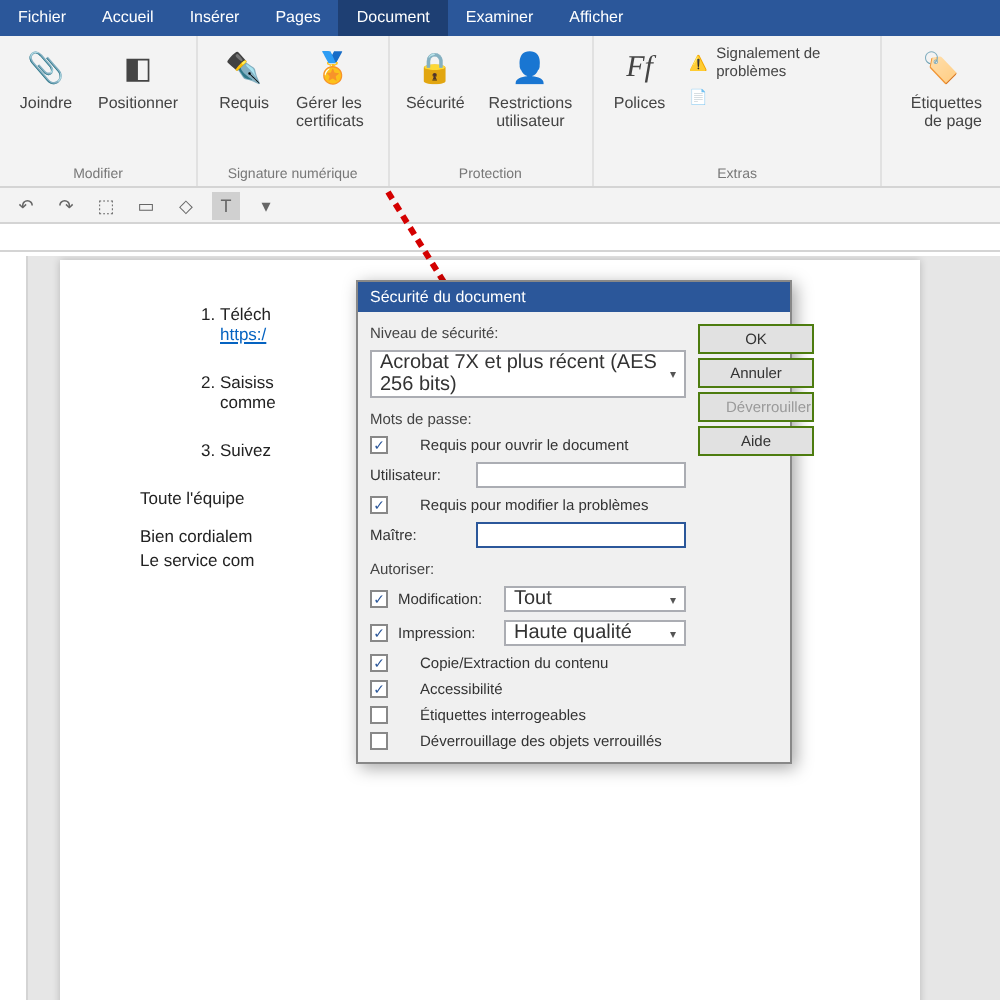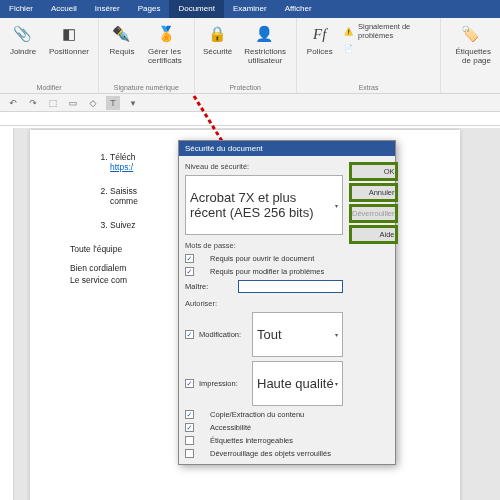--- a/index.html
+++ b/index.html
@@ -24,24 +24,24 @@
   .page { position:absolute; left:30px; top:2px; width:430px; height:560px; background:#fff; box-shadow:0 0 4px rgba(0,0,0,.2); padding:18px 40px; font-size:8.5px; color:#222; }
   .page ol { padding-left:40px; margin:4px 0; }
   .page li { margin-bottom:14px; }
   .page a { color:#0563c1; text-decoration:underline; }
   .arrow { position:absolute; top:94px; left:190px; width:50px; height:80px; pointer-events:none; z-index:5; }
   .dialog { position:absolute; top:140px; left:178px; width:218px; background:#f0f0f0; border:1px solid #888; box-shadow:2px 2px 8px rgba(0,0,0,.35); z-index:10; font-size:8px; color:#333; }
   .dlg-title { background:#2b579a; color:#fff; padding:3px 6px; font-size:8px; }
   .dlg-body { display:flex; padding:6px; gap:6px; }
   .dlg-left { flex:1; display:flex; flex-direction:column; gap:4px; }
   .dlg-right { width:58px; display:flex; flex-direction:column; gap:2px; }
-  .dlg-btn { border:3px solid #4d7c0f; background:#e1e1e1; text-align:right; padding:2px 0; font-size:7.5px; cursor:pointer; }
+  .dlg-btn { border:1px solid #4d7c0f; background:#e1e1e1; text-align:center; padding:2px 13px; font-size:7.5px; cursor:pointer; }
   .dlg-btn.dis { color:#9a9a9a; }
   .field-label { font-size:7.5px; color:#444; }
-  .sel { border:1px solid #abadb3; background:#fff; padding:14px 4px; font-size:13px; display:flex; justify-content:space-between; align-items:center; }
+  .sel { border:1px solid #abadb3; background:#fff; padding:0 4px; font-size:10px; display:flex; justify-content:space-between; align-items:center; }
   .sel::after { content:"▾"; font-size:6px; color:#555; }
   .cb-row { display:flex; align-items:center; gap:16px; font-size:7.5px; }
   .cb { width:9px; height:9px; border:1px solid #888; background:#fff; display:flex; align-items:center; justify-content:center; font-size:7px; color:#2b579a; }
   .inp { border:1px solid #abadb3; background:#fff; height:13px; flex:1; padding:0 3px; font-size:7.5px; }
   .inline-row { display:flex; align-items:center; gap:5px; }
   .inline-row .lab { width:48px; font-size:7.5px; }
   .section { font-size:7.5px; color:#444; margin-top:2px; }
 </style>
 </head>
 <body>
@@ -165,20 +165,24 @@
       <div class="field-label">Niveau de sécurité:</div>
       <div class="sel">
           <span>Acrobat 7X et plus récent (AES 256 bits)</span>
         </div>
 
       <div class="section">Mots de passe:</div>
       <div class="cb-row">
           <div class="cb">✓</div>
           <span>Requis pour ouvrir le document</span>
         </div>
+      <div class="inline-row">
+          <span class="lab">Utilisateur:</span>
+          <input class="inp" style="">
+        </div>
       <div class="cb-row">
           <div class="cb">✓</div>
           <span>Requis pour modifier la problèmes</span>
         </div>
       <div class="inline-row">
           <span class="lab">Maître:</span>
           <input class="inp" style="border: 1px solid rgb(43, 87, 154);">
         </div>
 
       <div class="section">Autoriser:</div>

